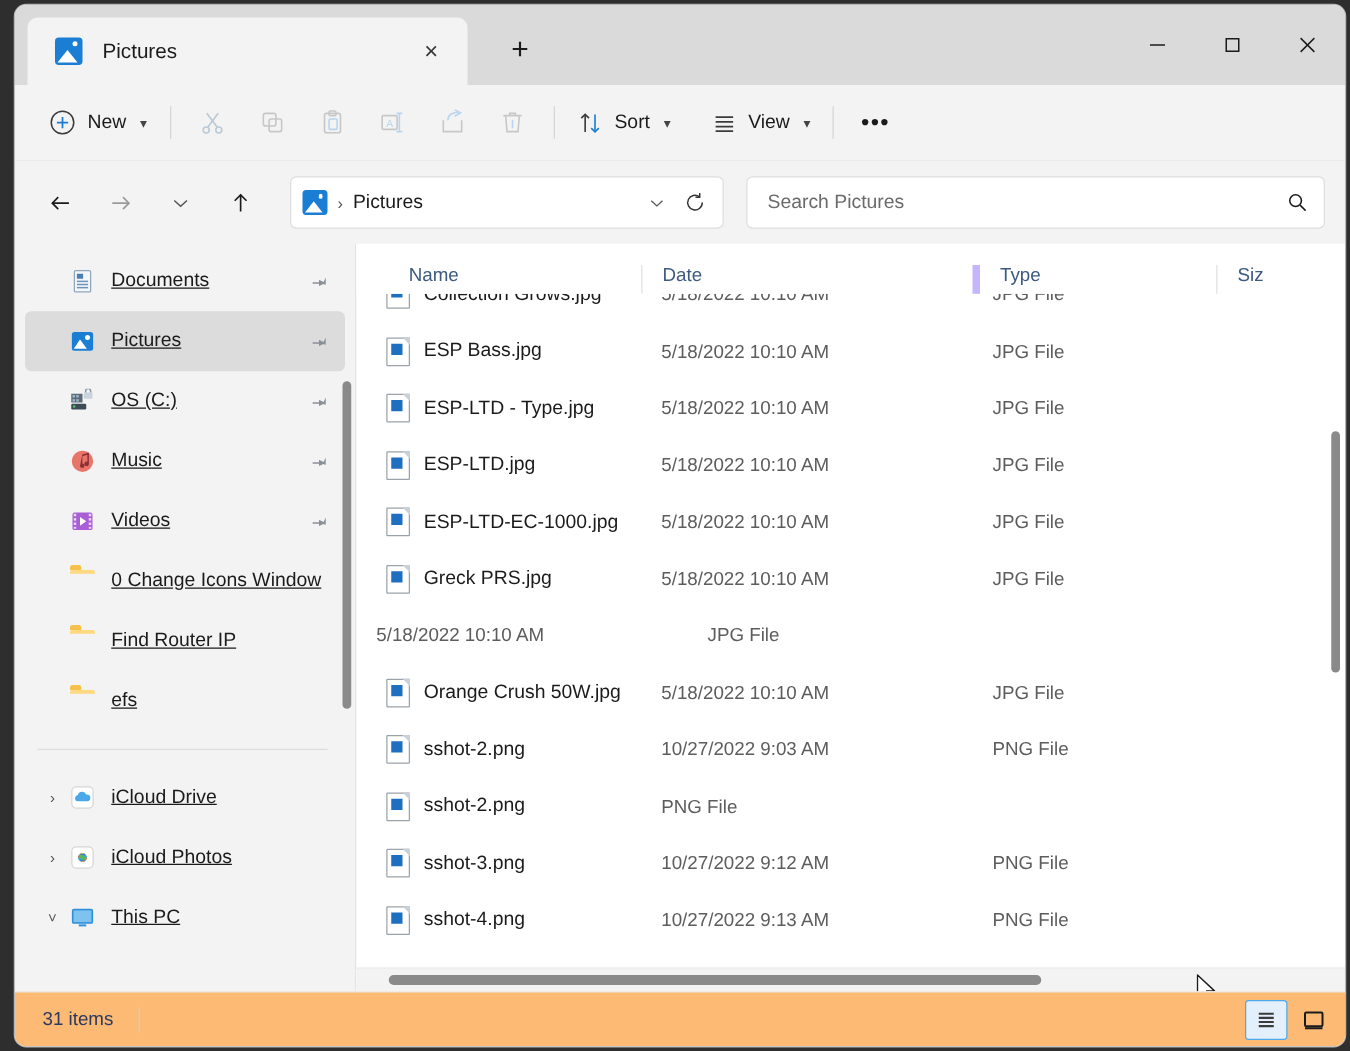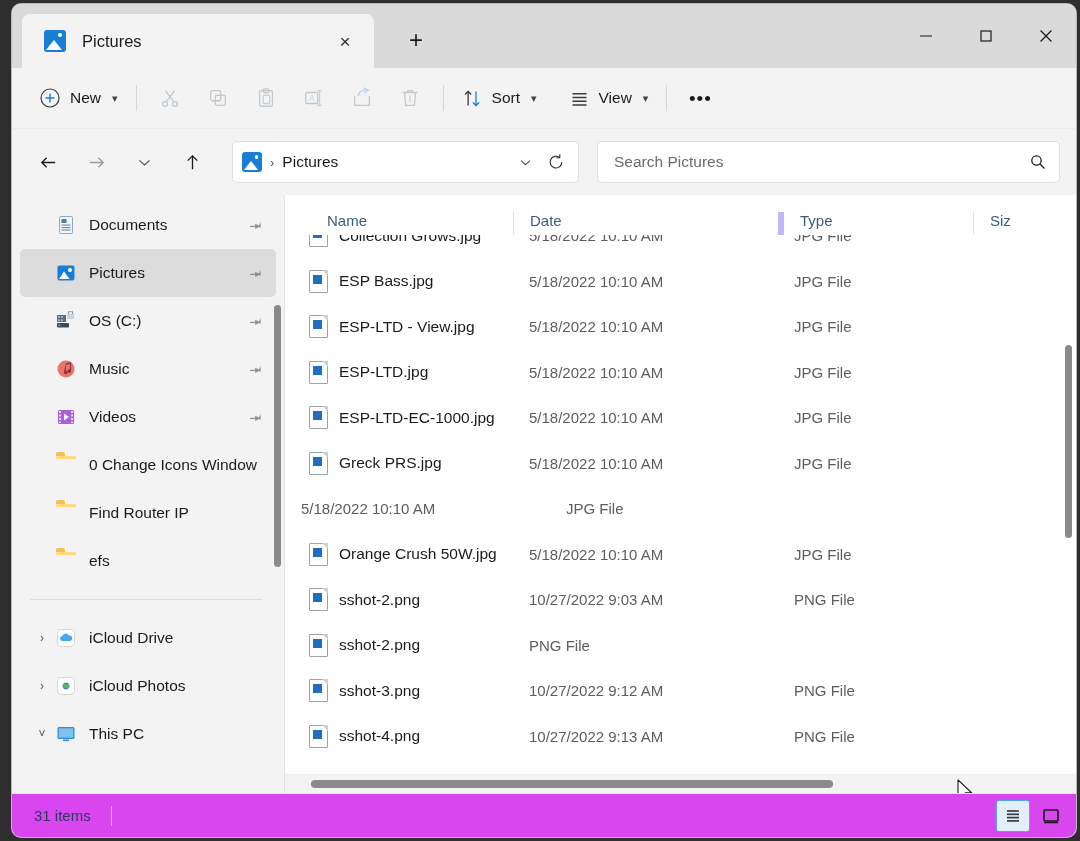--- a/index.html
+++ b/index.html
@@ -266,20 +266,21 @@
   .side-ico {
     width: 20px; height: 20px;
     flex: 0 0 auto;
     margin-right: 13px;
     position: relative;
   }
   .side-label {
     font-size: 15.5px;
     color: #1b1b1b;
     white-space: nowrap;
+    text-decoration: underline;
   }
   .pin {
     position: absolute;
     right: 14px; top: 50%;
     transform: translateY(-50%) rotate(45deg);
     width: 14px; height: 14px;
   }
   .side-divider {
     height: 1px;
     background: #dcdcdc;
@@ -444,21 +445,21 @@
   .cursor {
     position: absolute;
     left: 672px; top: 544px;
     z-index: 30;
     pointer-events: none;
   }
   
   .statusbar {
     height: 44px;
     flex: 0 0 auto;
-    background: #d946ef;
+    background: #fdba74;
     border-top: 1px solid #e6e6e6;
     display: flex; align-items: center;
     padding: 0 8px 0 22px;
     box-sizing: border-box;
   }
   .status-text {
     font-size: 15px;
     color: #2b3a5e;
     white-space: nowrap;
   }
@@ -860,21 +861,21 @@
                 <span class="fileico"></span>
                 <span>ESP Bass.jpg</span>
               </div>
               <div class="cell-date">5/18/2022 10:10 AM</div>
               <div class="cell-type">JPG File</div>
             </div>
 
             <div class="row">
               <div class="cell-name">
                 <span class="fileico"></span>
-                <span>ESP-LTD - View.jpg</span>
+                <span>ESP-LTD - Type.jpg</span>
               </div>
               <div class="cell-date">5/18/2022 10:10 AM</div>
               <div class="cell-type">JPG File</div>
             </div>
 
             <div class="row">
               <div class="cell-name">
                 <span class="fileico"></span>
                 <span>ESP-LTD.jpg</span>
               </div>

